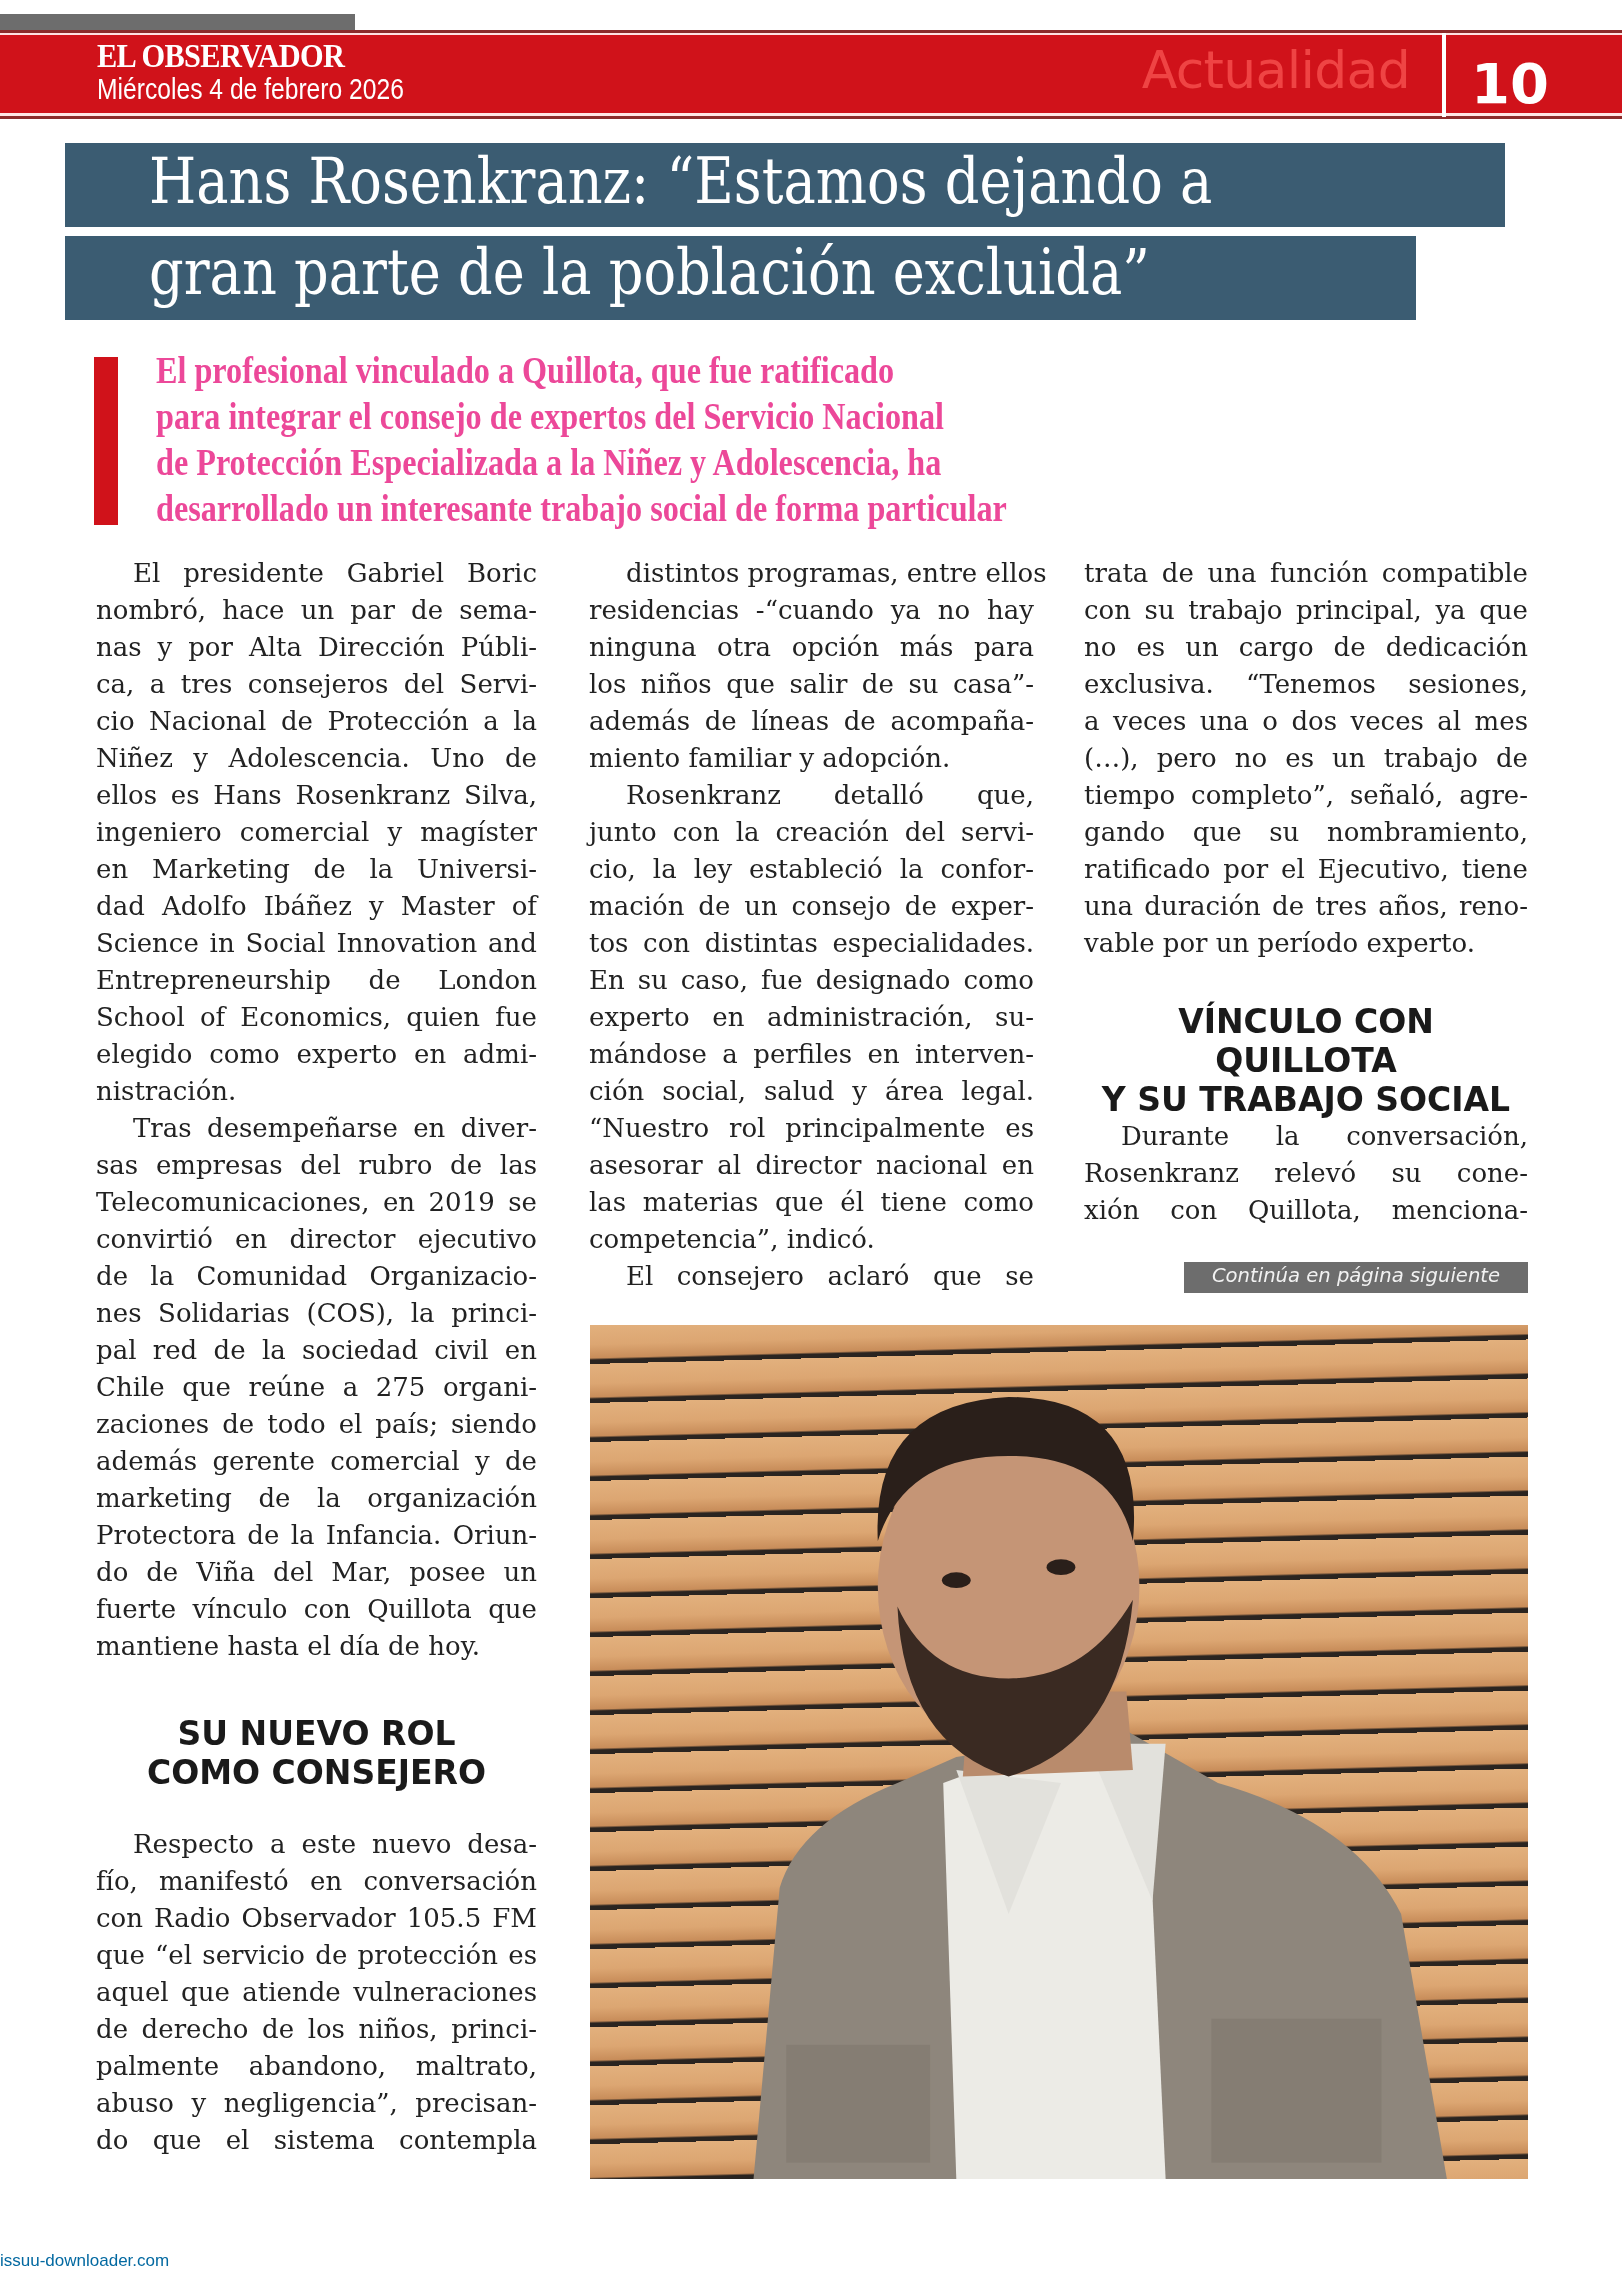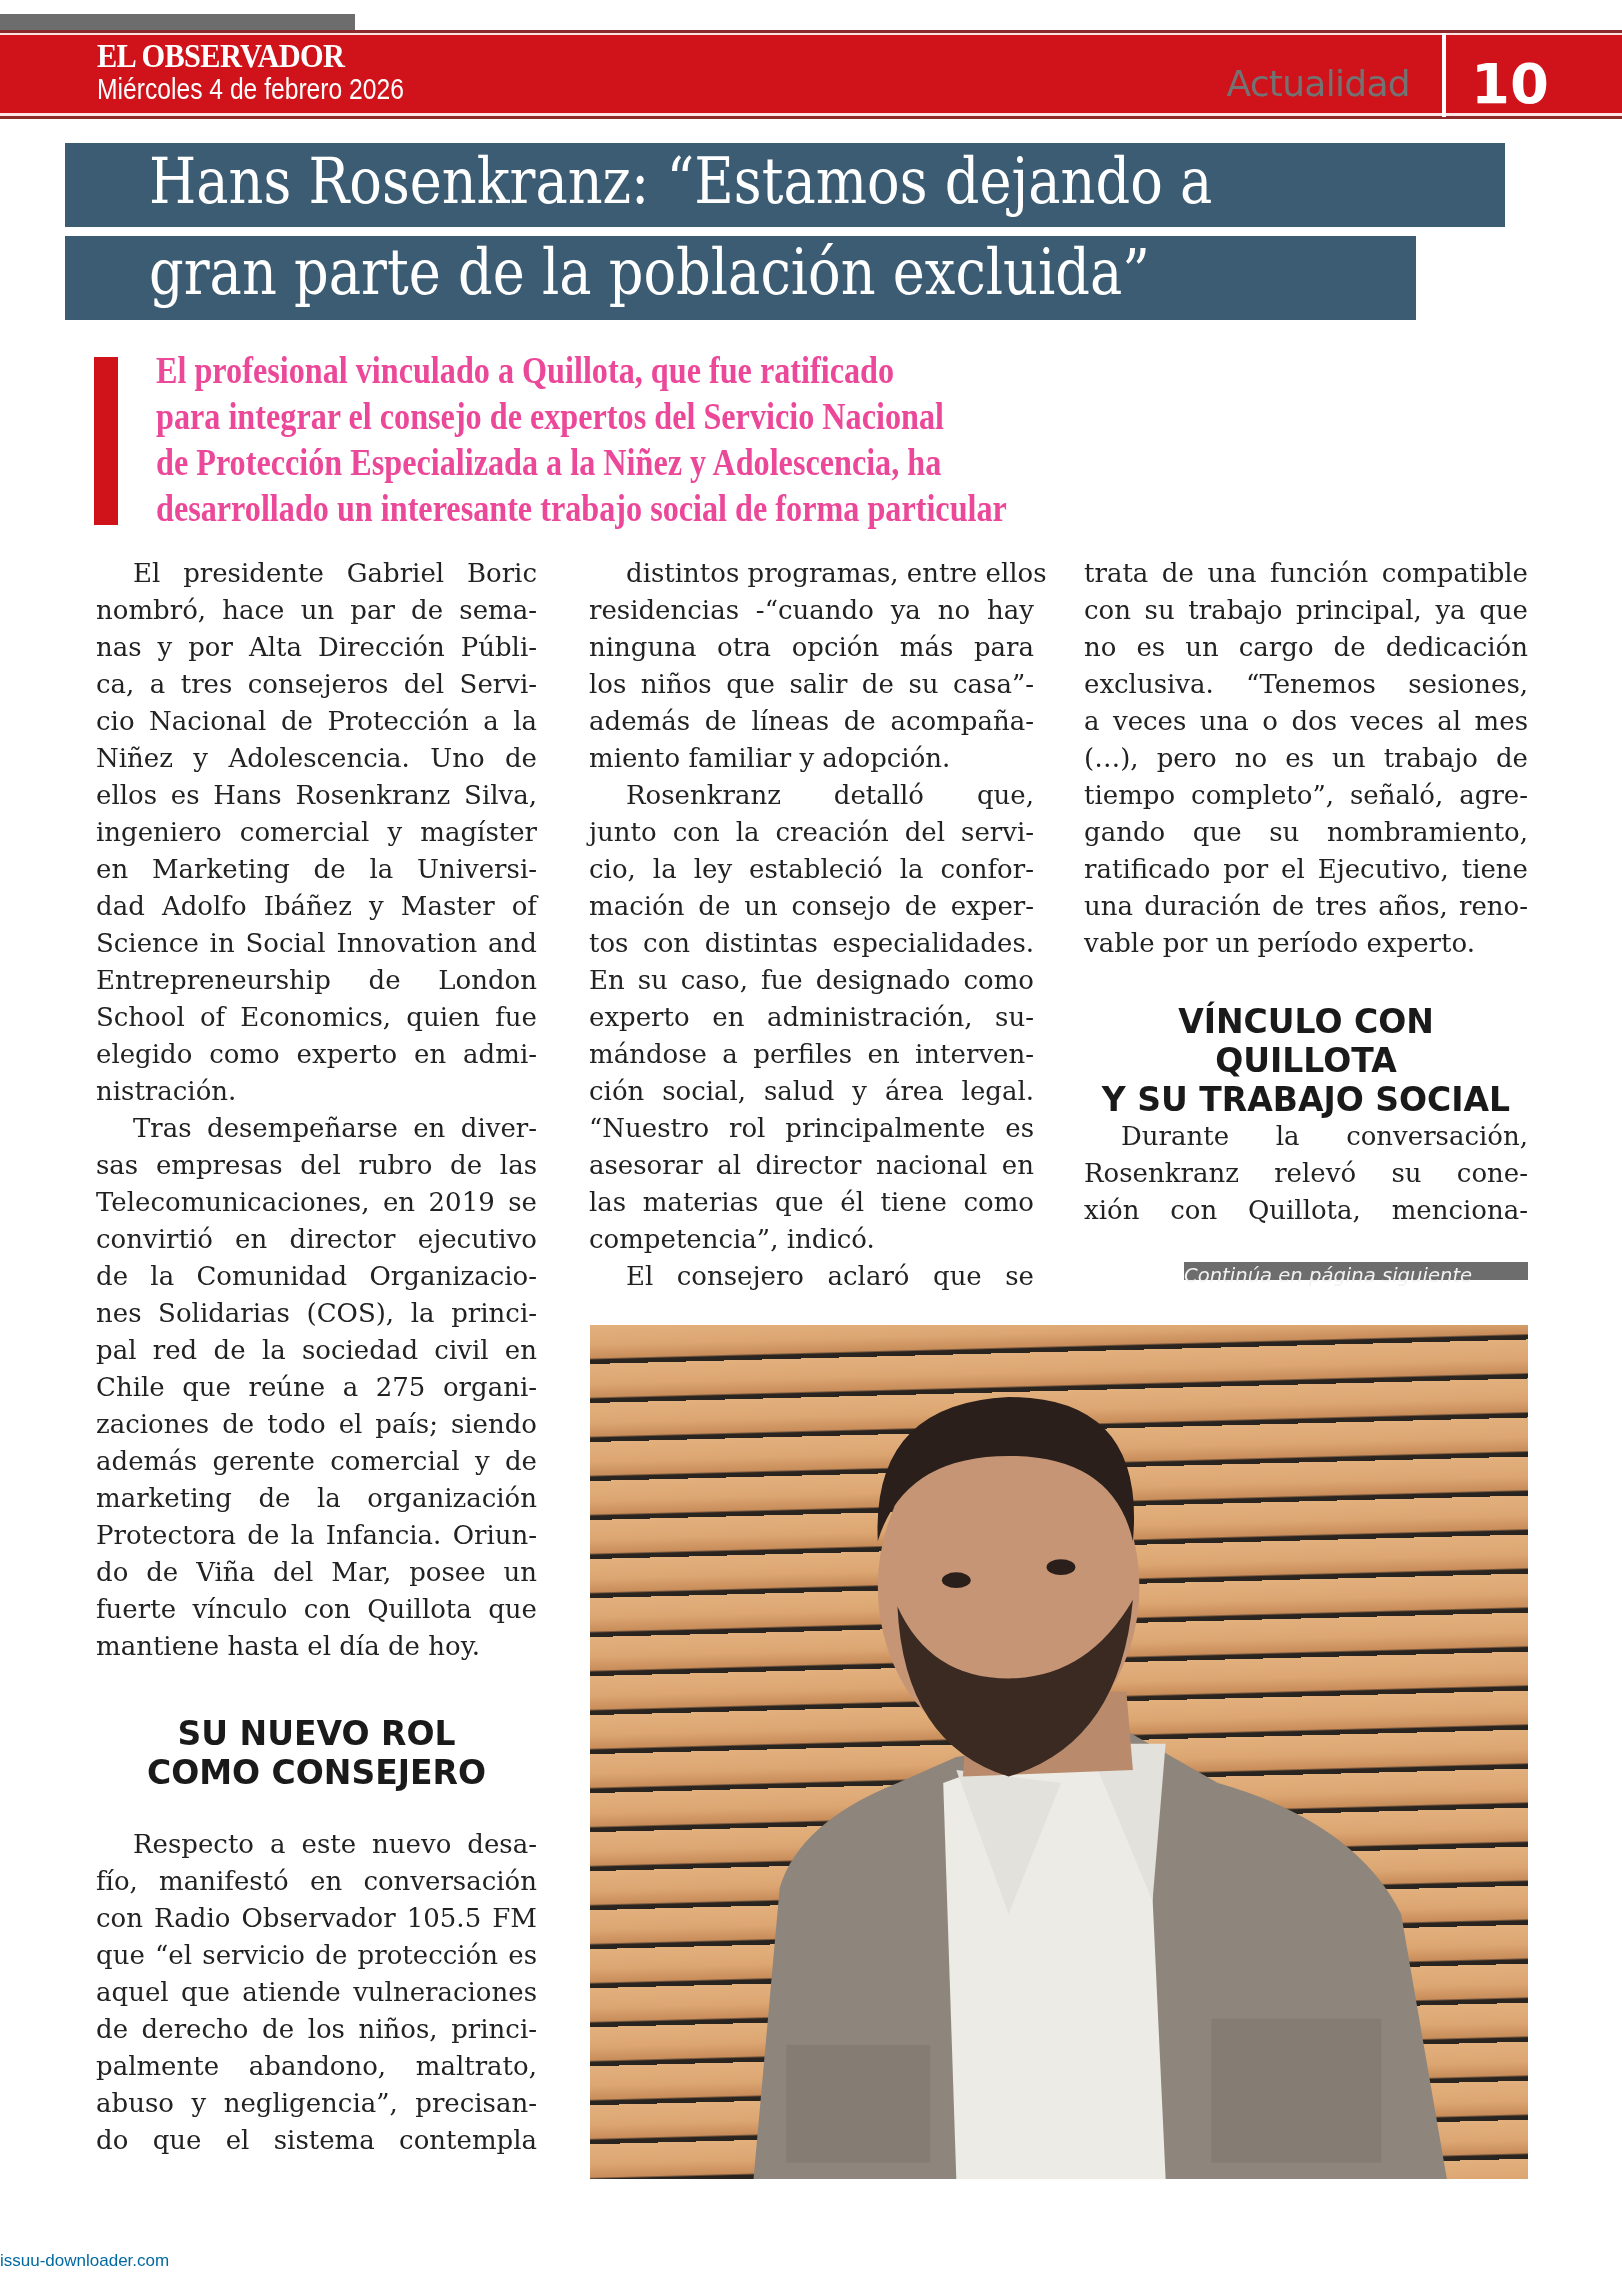--- a/index.html
+++ b/index.html
@@ -12,22 +12,22 @@
   .masthead .line-top { position: absolute; left: 0; top: 0; width: 100%; height: 2.6px; background: #8c2b2b; }
   .masthead .line-top2 { position: absolute; left: 0; top: 2.6px; width: 100%; height: 2px; background: #ffe1e1; }
   .masthead .band { position: absolute; left: 0; top: 4.6px; width: 100%; height: 79px; background: #d0121a; }
   .masthead .line-bot { position: absolute; left: 0; top: 83px; width: 100%; height: 2.6px; background: #ffe5e5; }
   .masthead .line-bot2 { position: absolute; left: 0; top: 86px; width: 100%; height: 2.6px; background: #8c2b2b; }
 
   .brand { position: absolute; left: 97px; top: 38px; color: #ffffff; font-family: "Liberation Serif", serif;
            font-weight: bold; font-size: 33px; letter-spacing: -0.7px; transform: scaleX(0.92); transform-origin: left; }
   .pub-date { position: absolute; left: 97px; top: 73px; color: #ffffff; font-family: "Liberation Sans", sans-serif;
               font-size: 29px; transform: scaleX(0.85); transform-origin: left; }
-  .section-name { position: absolute; right: 213px; top: 54px; color: #737373; font-family: "DejaVu Sans", sans-serif;
-                  font-size: 36px; line-height: 59px; letter-spacing: -0.7px; }
+  .section-name { position: absolute; right: 213px; top: 41px; color: #ef4444; font-family: "DejaVu Sans", sans-serif;
+                  font-size: 52px; line-height: 59px; letter-spacing: -0.7px; }
   .section-divider { position: absolute; left: 1442px; top: 33px; width: 3.9px; height: 84px; background: #ffffff; }
   .page-number { position: absolute; left: 1471px; top: 54px; color: #ffffff; font-family: "DejaVu Sans", sans-serif;
                  font-weight: bold; font-size: 56px; line-height: 59px; }
 
   
   .headline-bar { position: absolute; background: #3b5c72; }
   .hb1 { left: 65px; top: 143px; width: 1440px; height: 84px; }
   .hb2 { left: 65px; top: 236px; width: 1351px; height: 84px; }
   .headline-line { position: absolute; color: #ffffff; font-family: "DejaVu Serif", serif; font-size: 63px;
                    white-space: nowrap; transform-origin: left top; }
@@ -50,23 +50,23 @@
   .col .ln.last { text-align-last: left; }
 
   .subhead { font-family: "DejaVu Sans", sans-serif; font-weight: bold; font-size: 33px; line-height: 39px;
              text-align: center; color: #1a1a1a; margin: 0; }
   .sub1 { position: absolute; left: 96px; top: 1714px; width: 441px; }
   .sub2 { position: absolute; left: 1084px; top: 1002px; width: 444px; }
 
   .col1b { left: 96px; top: 1826px; width: 441px; }
   .col3b { left: 1084px; top: 1118px; width: 444px; }
 
-  .continue-tag { position: absolute; left: 1184px; top: 1262px; width: 344px; height: 18px; background: #6d6d6d;
+  .continue-tag { position: absolute; left: 1184px; top: 1262px; width: 344px; height: 31px; background: #6d6d6d;
                   color: #f2f2f2; font-family: "DejaVu Sans", sans-serif; font-style: italic; font-size: 19.6px;
-                  line-height: 27.5px; }
+                  line-height: 27.5px; text-align: center; }
 
   
   .photo { position: absolute; left: 590px; top: 1325px; width: 938px; height: 854px; overflow: hidden;
            background: #d9a36f; }
   .photo .slats { position: absolute; inset: 0;
       background: repeating-linear-gradient(178.5deg, #e2b07d 0px, #dca672 19.6px, #c88d5a 33px, #2a2420 35px, #2a2420 39px); }
   .photo .person { position: absolute; left: 0; top: 0; width: 100%; height: 100%; }
 
   .watermark { position: absolute; left: 0; top: 2251px; font-family: "Liberation Sans", sans-serif; font-size: 17px;
                color: #0369a1; }

